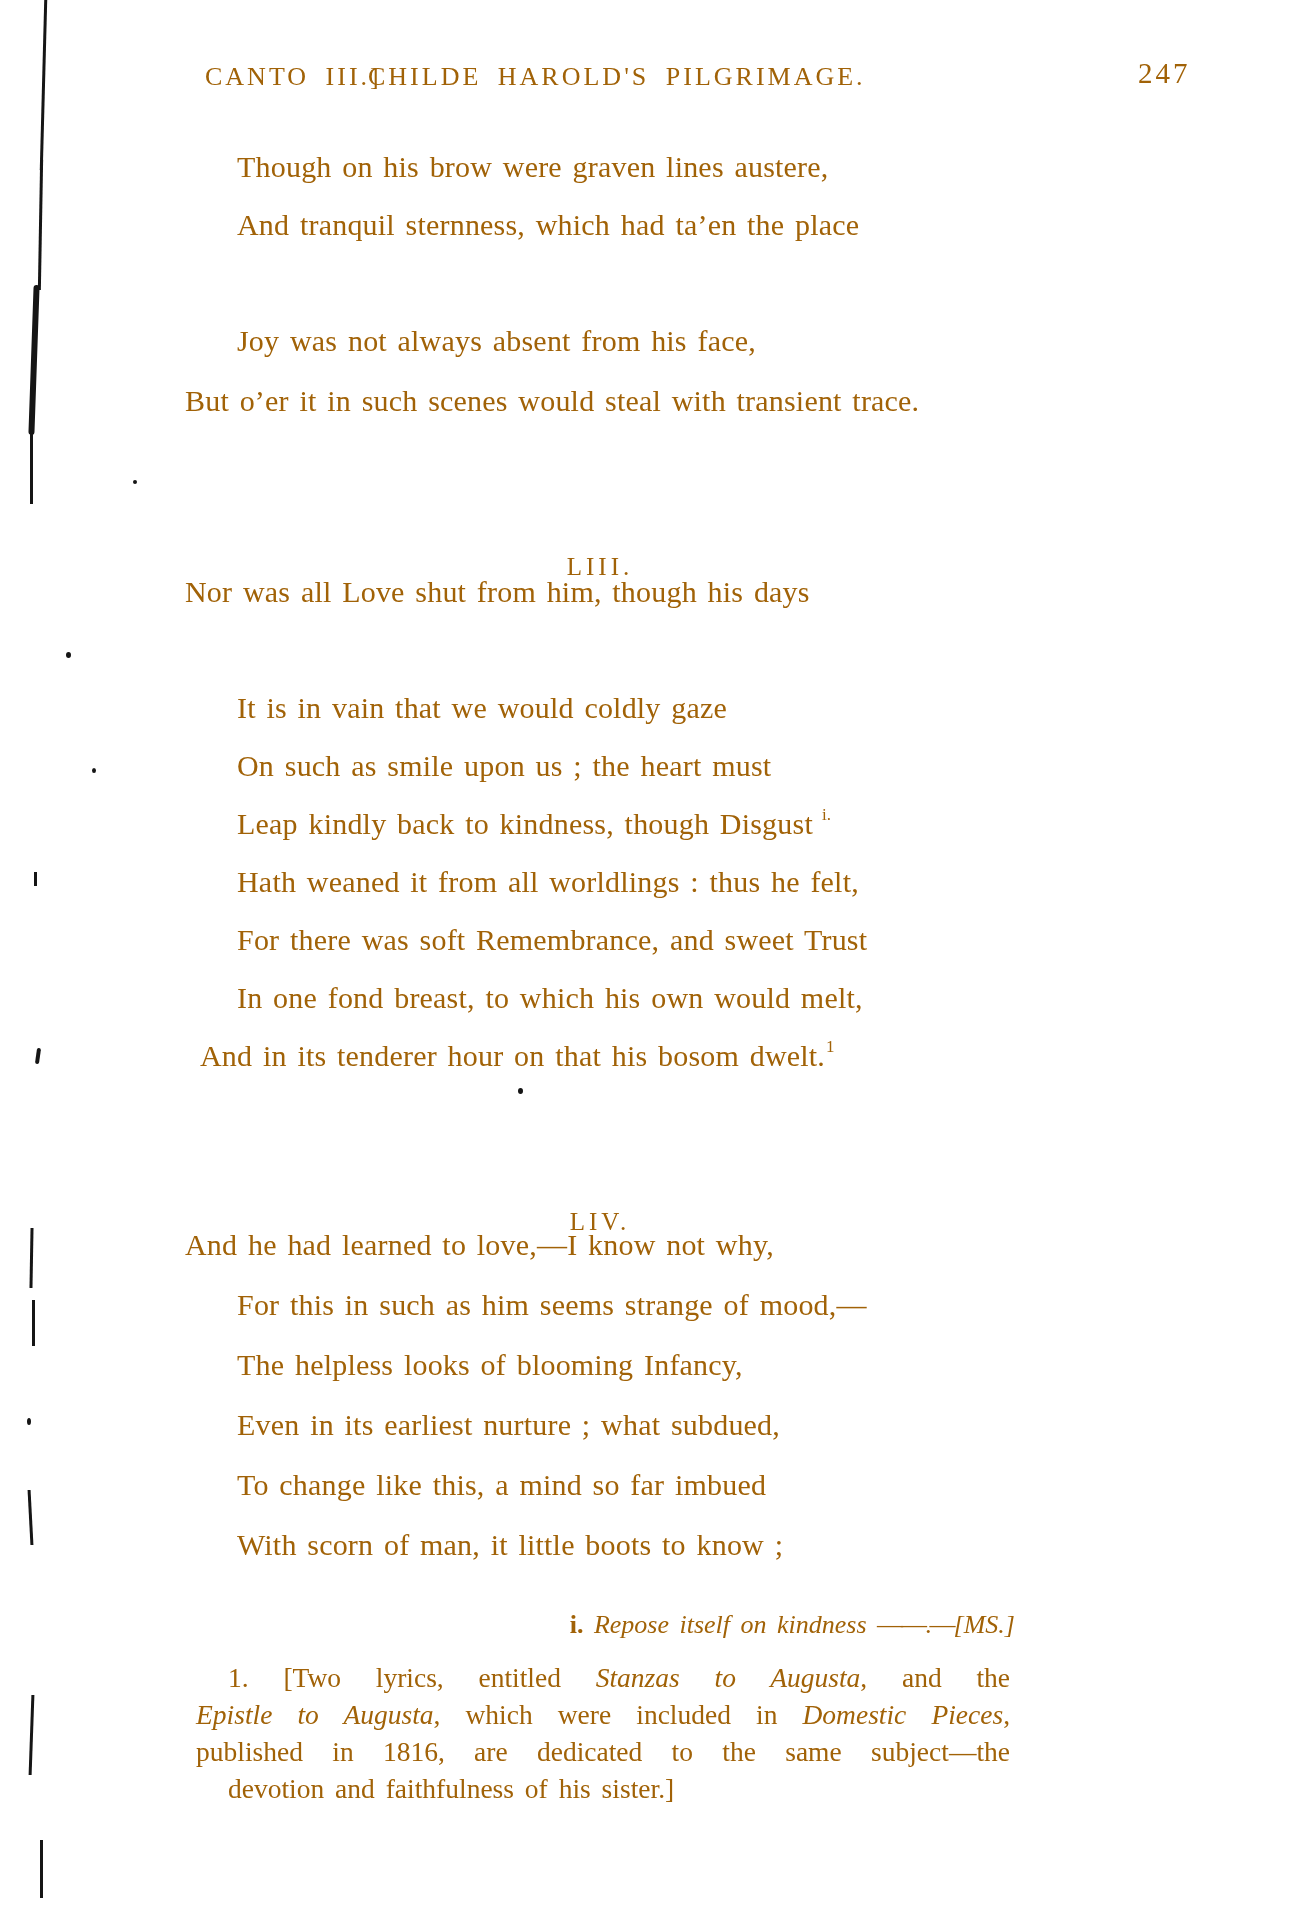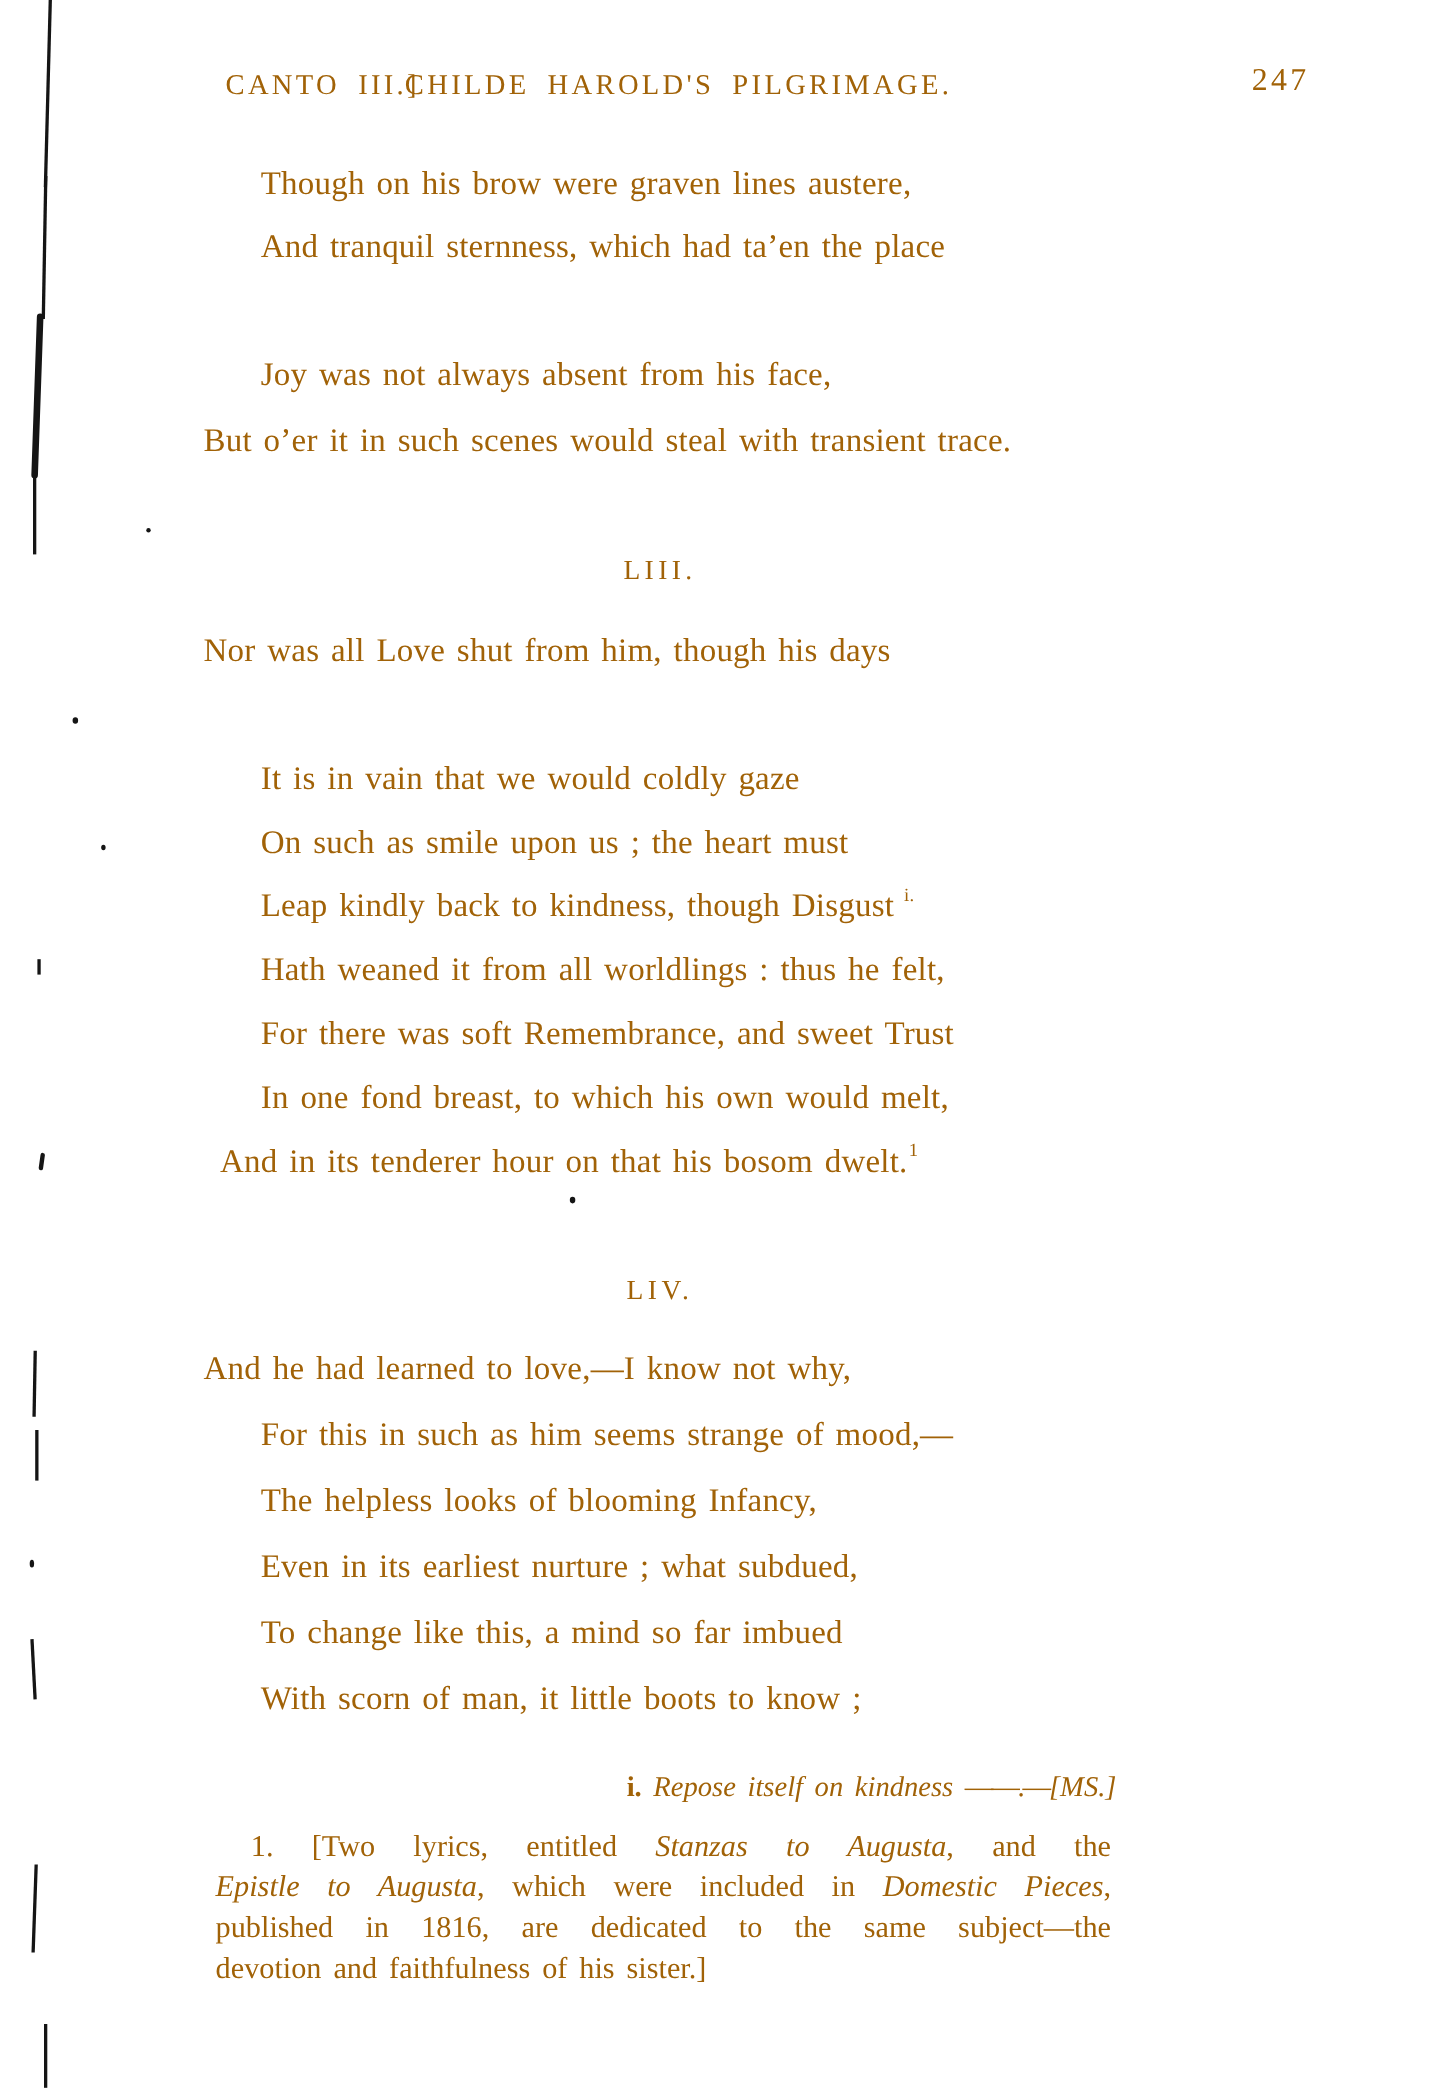--- a/index.html
+++ b/index.html
@@ -26,38 +26,38 @@
   }
   .flush{left:185px;}
   .indent{left:237px;}
   .alex{left:200px;}
   sup.notemark{font-size:17px;line-height:0;position:relative;top:-3px;}
   .sup-gap{margin-left:9px;}
   .sup-tight{margin-left:1px;}
   
   .sheading{
     position:absolute;left:185px;width:830px;
-    text-align:center;font-size:25px;letter-spacing:4px;
+    text-align:center;font-size:25px;letter-spacing:4px;margin-top:48px;
   }
   
   .fn-i{
     position:absolute;top:1610px;left:185px;width:830px;
     text-align:right;font-size:26px;word-spacing:4px;white-space:nowrap;
   }
   .fn-i .it{font-style:italic;}
   .fn-i .rule{letter-spacing:-2px;}
   
   .fn1{
     position:absolute;top:1659px;left:196px;width:814px;
     font-size:27.5px;word-spacing:4px;
   }
   .fn1 .ln{line-height:37px;text-align:justify;text-align-last:justify;white-space:nowrap;}
   .fn1 .ln .it{font-style:italic;}
   .fn1 .ln-first{padding-left:32px;box-sizing:border-box;}
-  .fn1 .ln-last{text-align-last:left;white-space:normal;}
+  .fn1 .ln-last{text-align-last:left;white-space:normal;margin-left:32px;}
   
   .art{position:absolute;background:#151515;}
   .dot{border-radius:50%;}
 </style>
 </head>
 <body>
 
 <div class="page">
 
   <div class="hdr hdr-canto">CANTO III.]</div>

